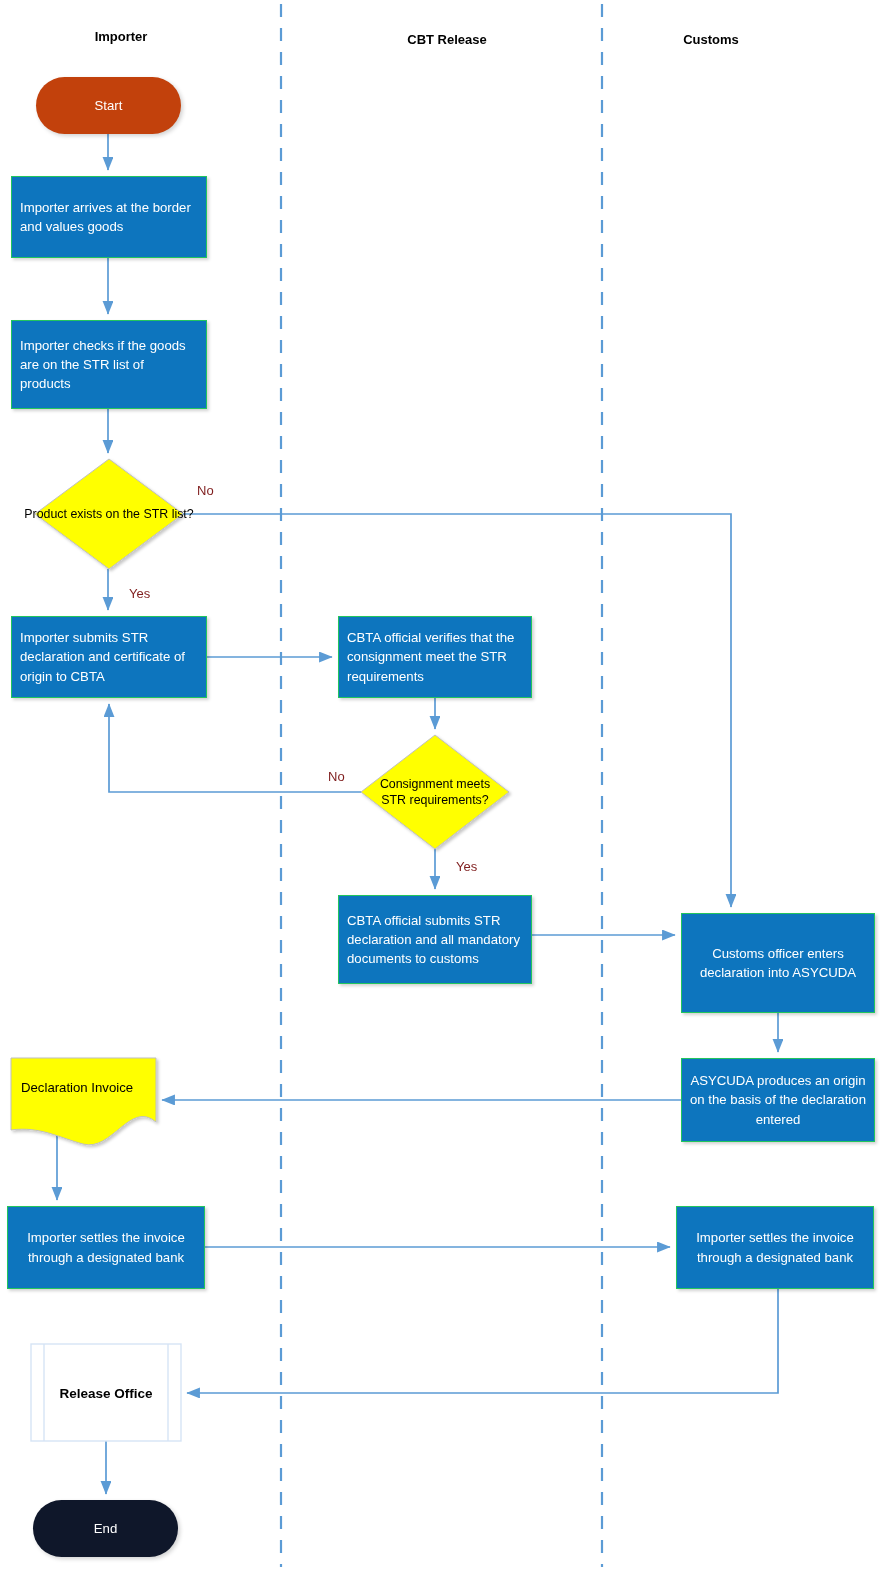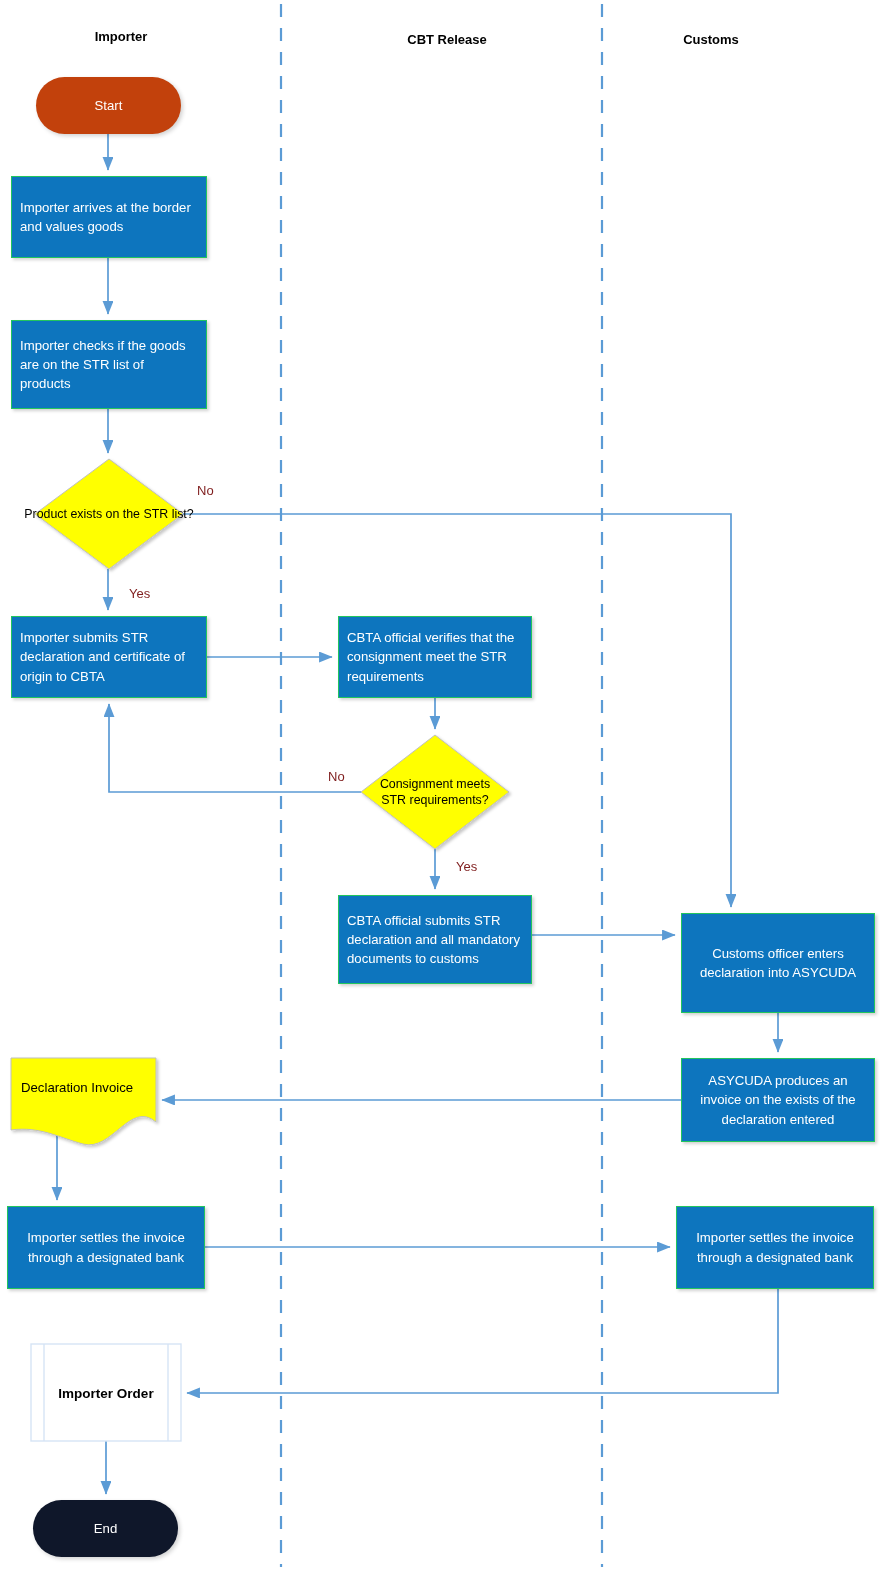--- a/index.html
+++ b/index.html
@@ -183,36 +183,36 @@
   <div class="node proc" style="left:11px; top:320px; width:196px; height:89px;">Importer checks if the goods are on the STR list of products</div>
 
   <div class="node proc" style="left:11px; top:616px; width:196px; height:82px;">Importer submits STR declaration and certificate of origin to CBTA</div>
 
   <div class="node proc" style="left: 338px; top: 616px; width: 194px; height: 82px; background: rgb(13, 117, 190); color: rgb(255, 255, 255);">CBTA official verifies that the consignment meet the STR requirements</div>
 
   <div class="node proc" style="left: 338px; top: 895px; width: 194px; height: 89px; background: rgb(13, 117, 190); color: rgb(255, 255, 255);">CBTA official submits STR declaration and all mandatory documents to customs</div>
 
   <div class="node proc center" style="left:681px; top:913px; width:194px; height:100px;">Customs officer enters declaration into ASYCUDA</div>
 
-  <div class="node proc center" style="left:681px; top:1058px; width:194px; height:84px;">ASYCUDA produces an invoice on the exists of the declaration entered</div>
+  <div class="node proc center" style="left:681px; top:1058px; width:194px; height:84px;">ASYCUDA produces an origin on the basis of the declaration entered</div>
 
   <div class="node proc center" style="left: 7px; top: 1206px; width: 198px; height: 83px; background: rgb(13, 117, 190); color: rgb(255, 255, 255);">Importer settles the invoice through a designated bank</div>
 
   <div class="node proc center" style="left: 676px; top: 1206px; width: 198px; height: 83px; background: rgb(13, 117, 190); color: rgb(255, 255, 255);">Importer settles the invoice through a designated bank</div>
 
   <div class="diamond-label" style="left:109px; top:514px;">
     <span>Product exists on the STR list?</span>
   </div>
 
   <div class="diamond-label" style="left:435px; top:792px; max-width:126px; white-space:normal;">
     <span>Consignment meets STR requirements?</span>
   </div>
 
   <div class="doc-label" style="left:21px; top:1080px;">Declaration Invoice</div>
 
-  <div class="sub-label" style="left:106px; top:1393px;">Importer Order</div>
+  <div class="sub-label" style="left:106px; top:1393px;">Release Office</div>
 
   <div class="edge-label" style="left:197px; top:483px;">No</div>
   <div class="edge-label" style="left:129px; top:586px;">Yes</div>
   <div class="edge-label" style="left:328px; top:769px;">No</div>
   <div class="edge-label" style="left:456px; top:859px;">Yes</div>
 
 </div>
 
 </body></html>

